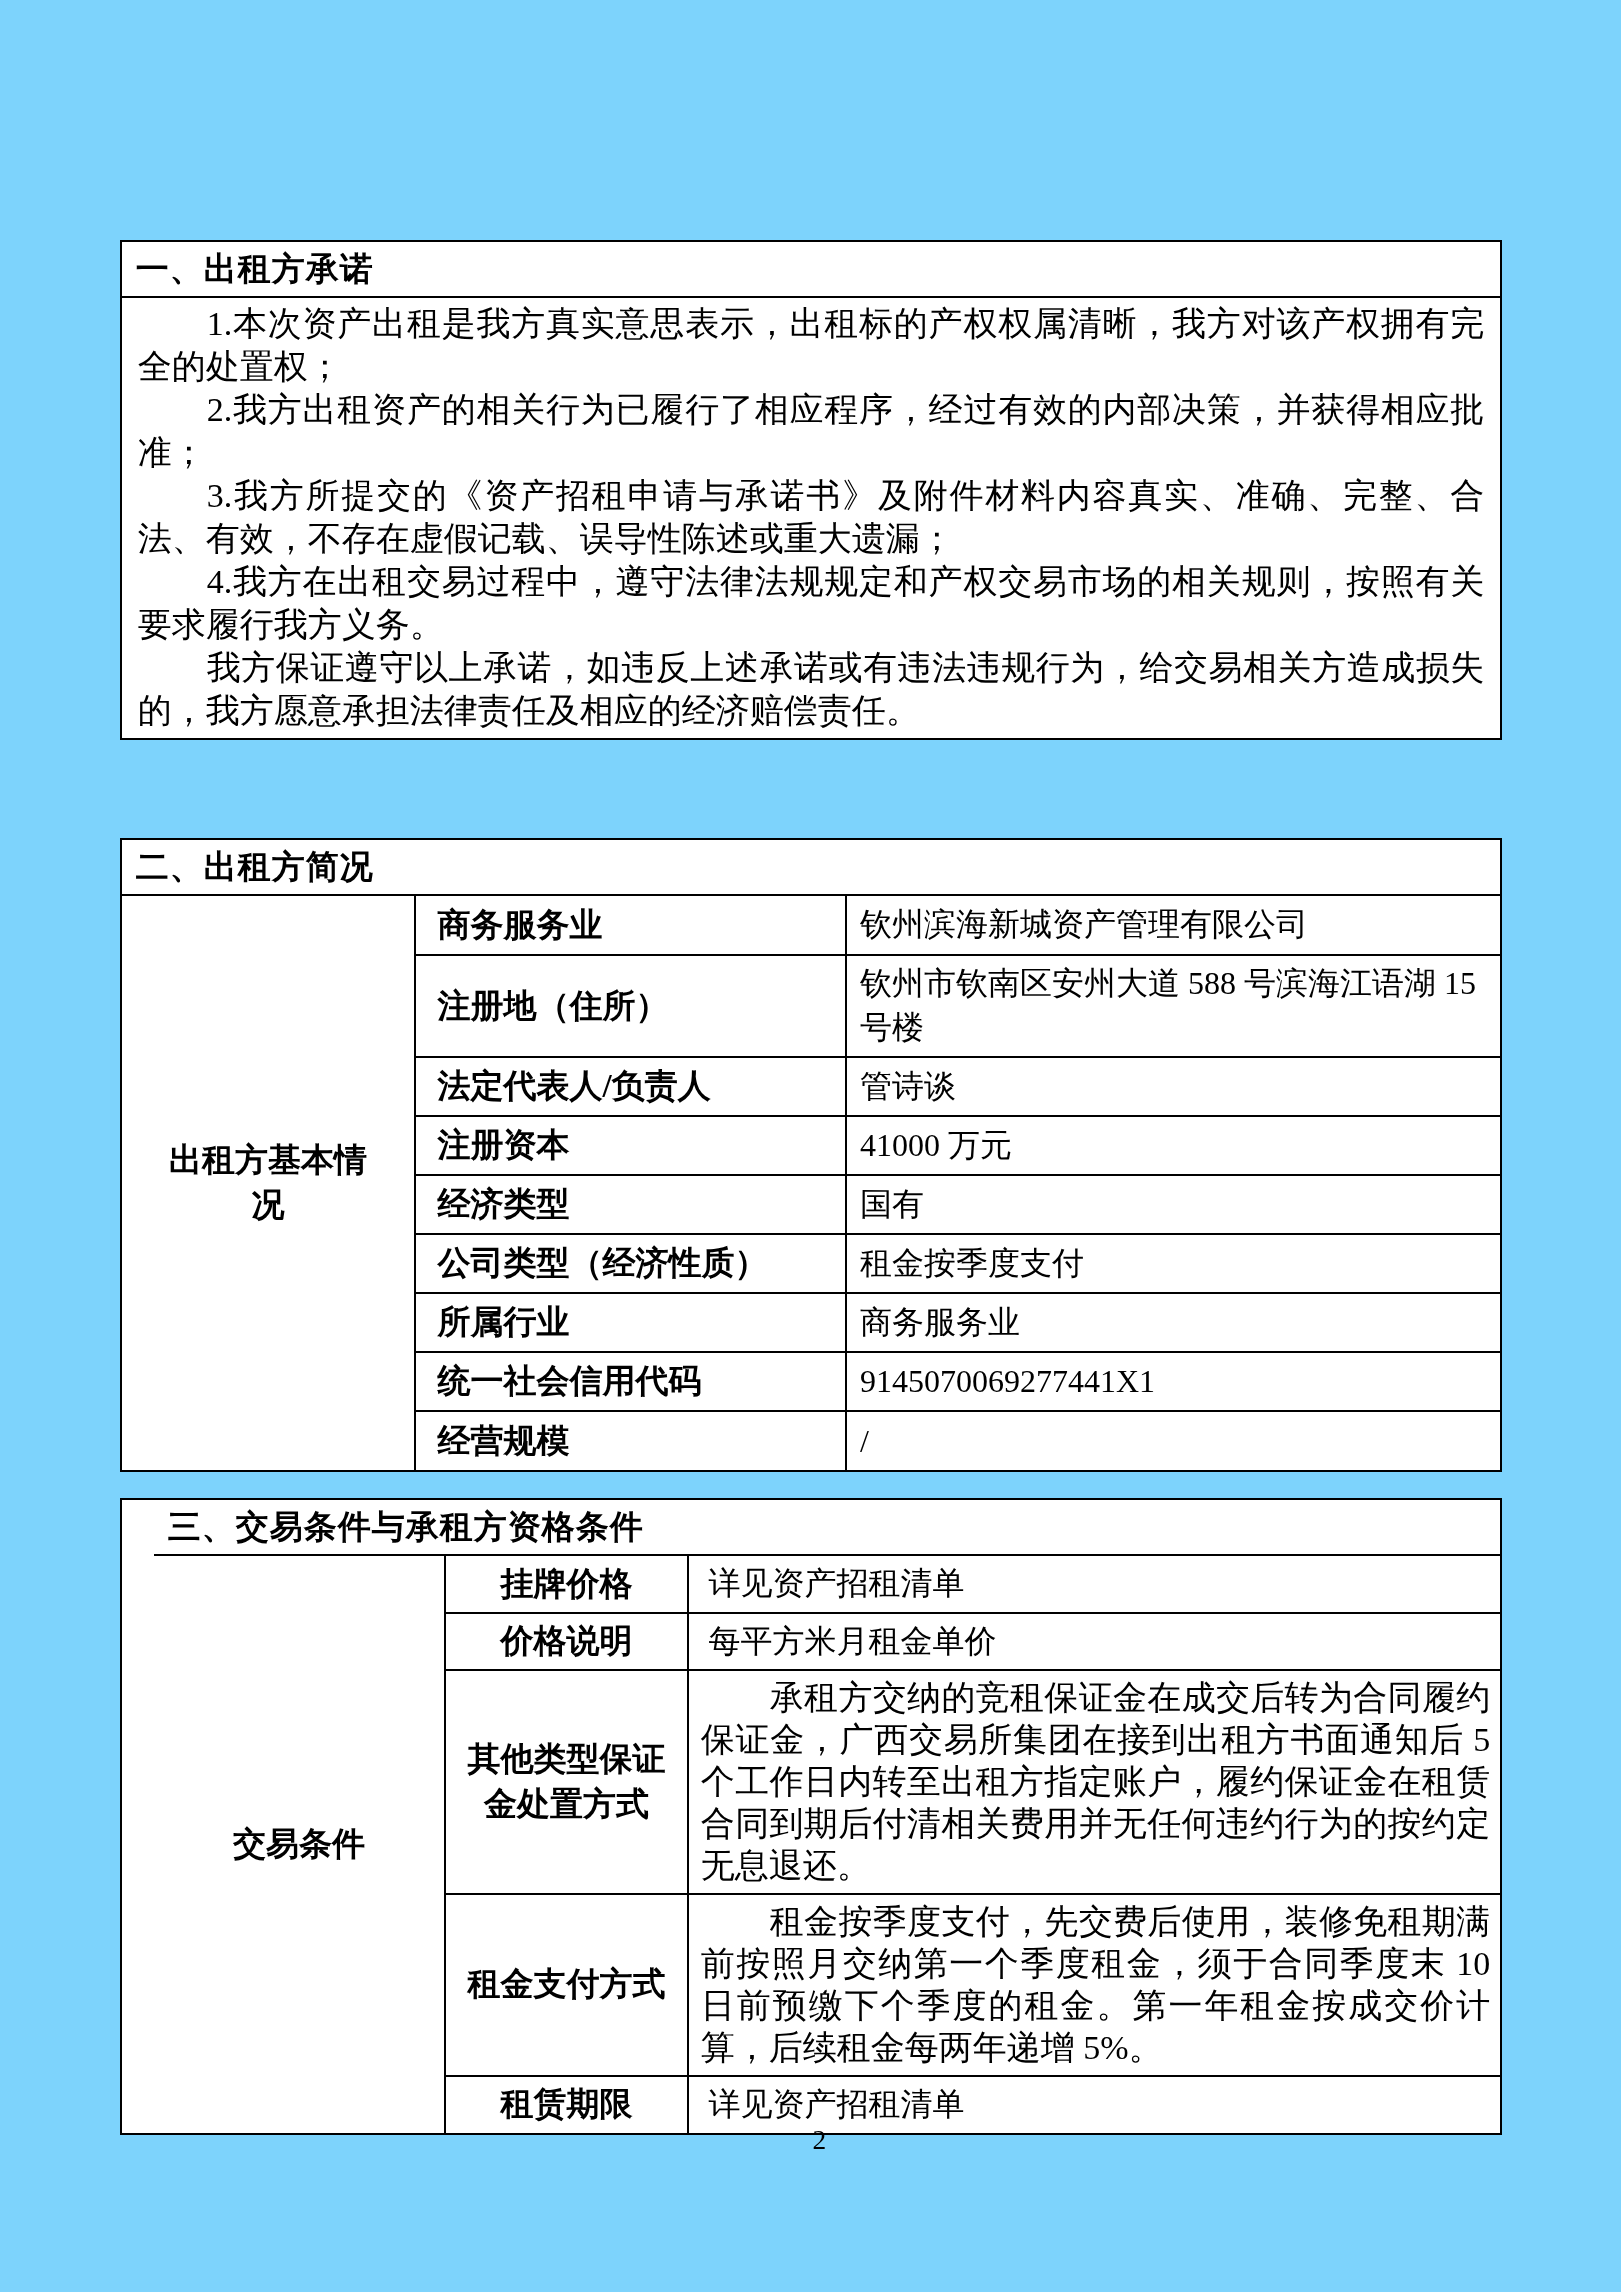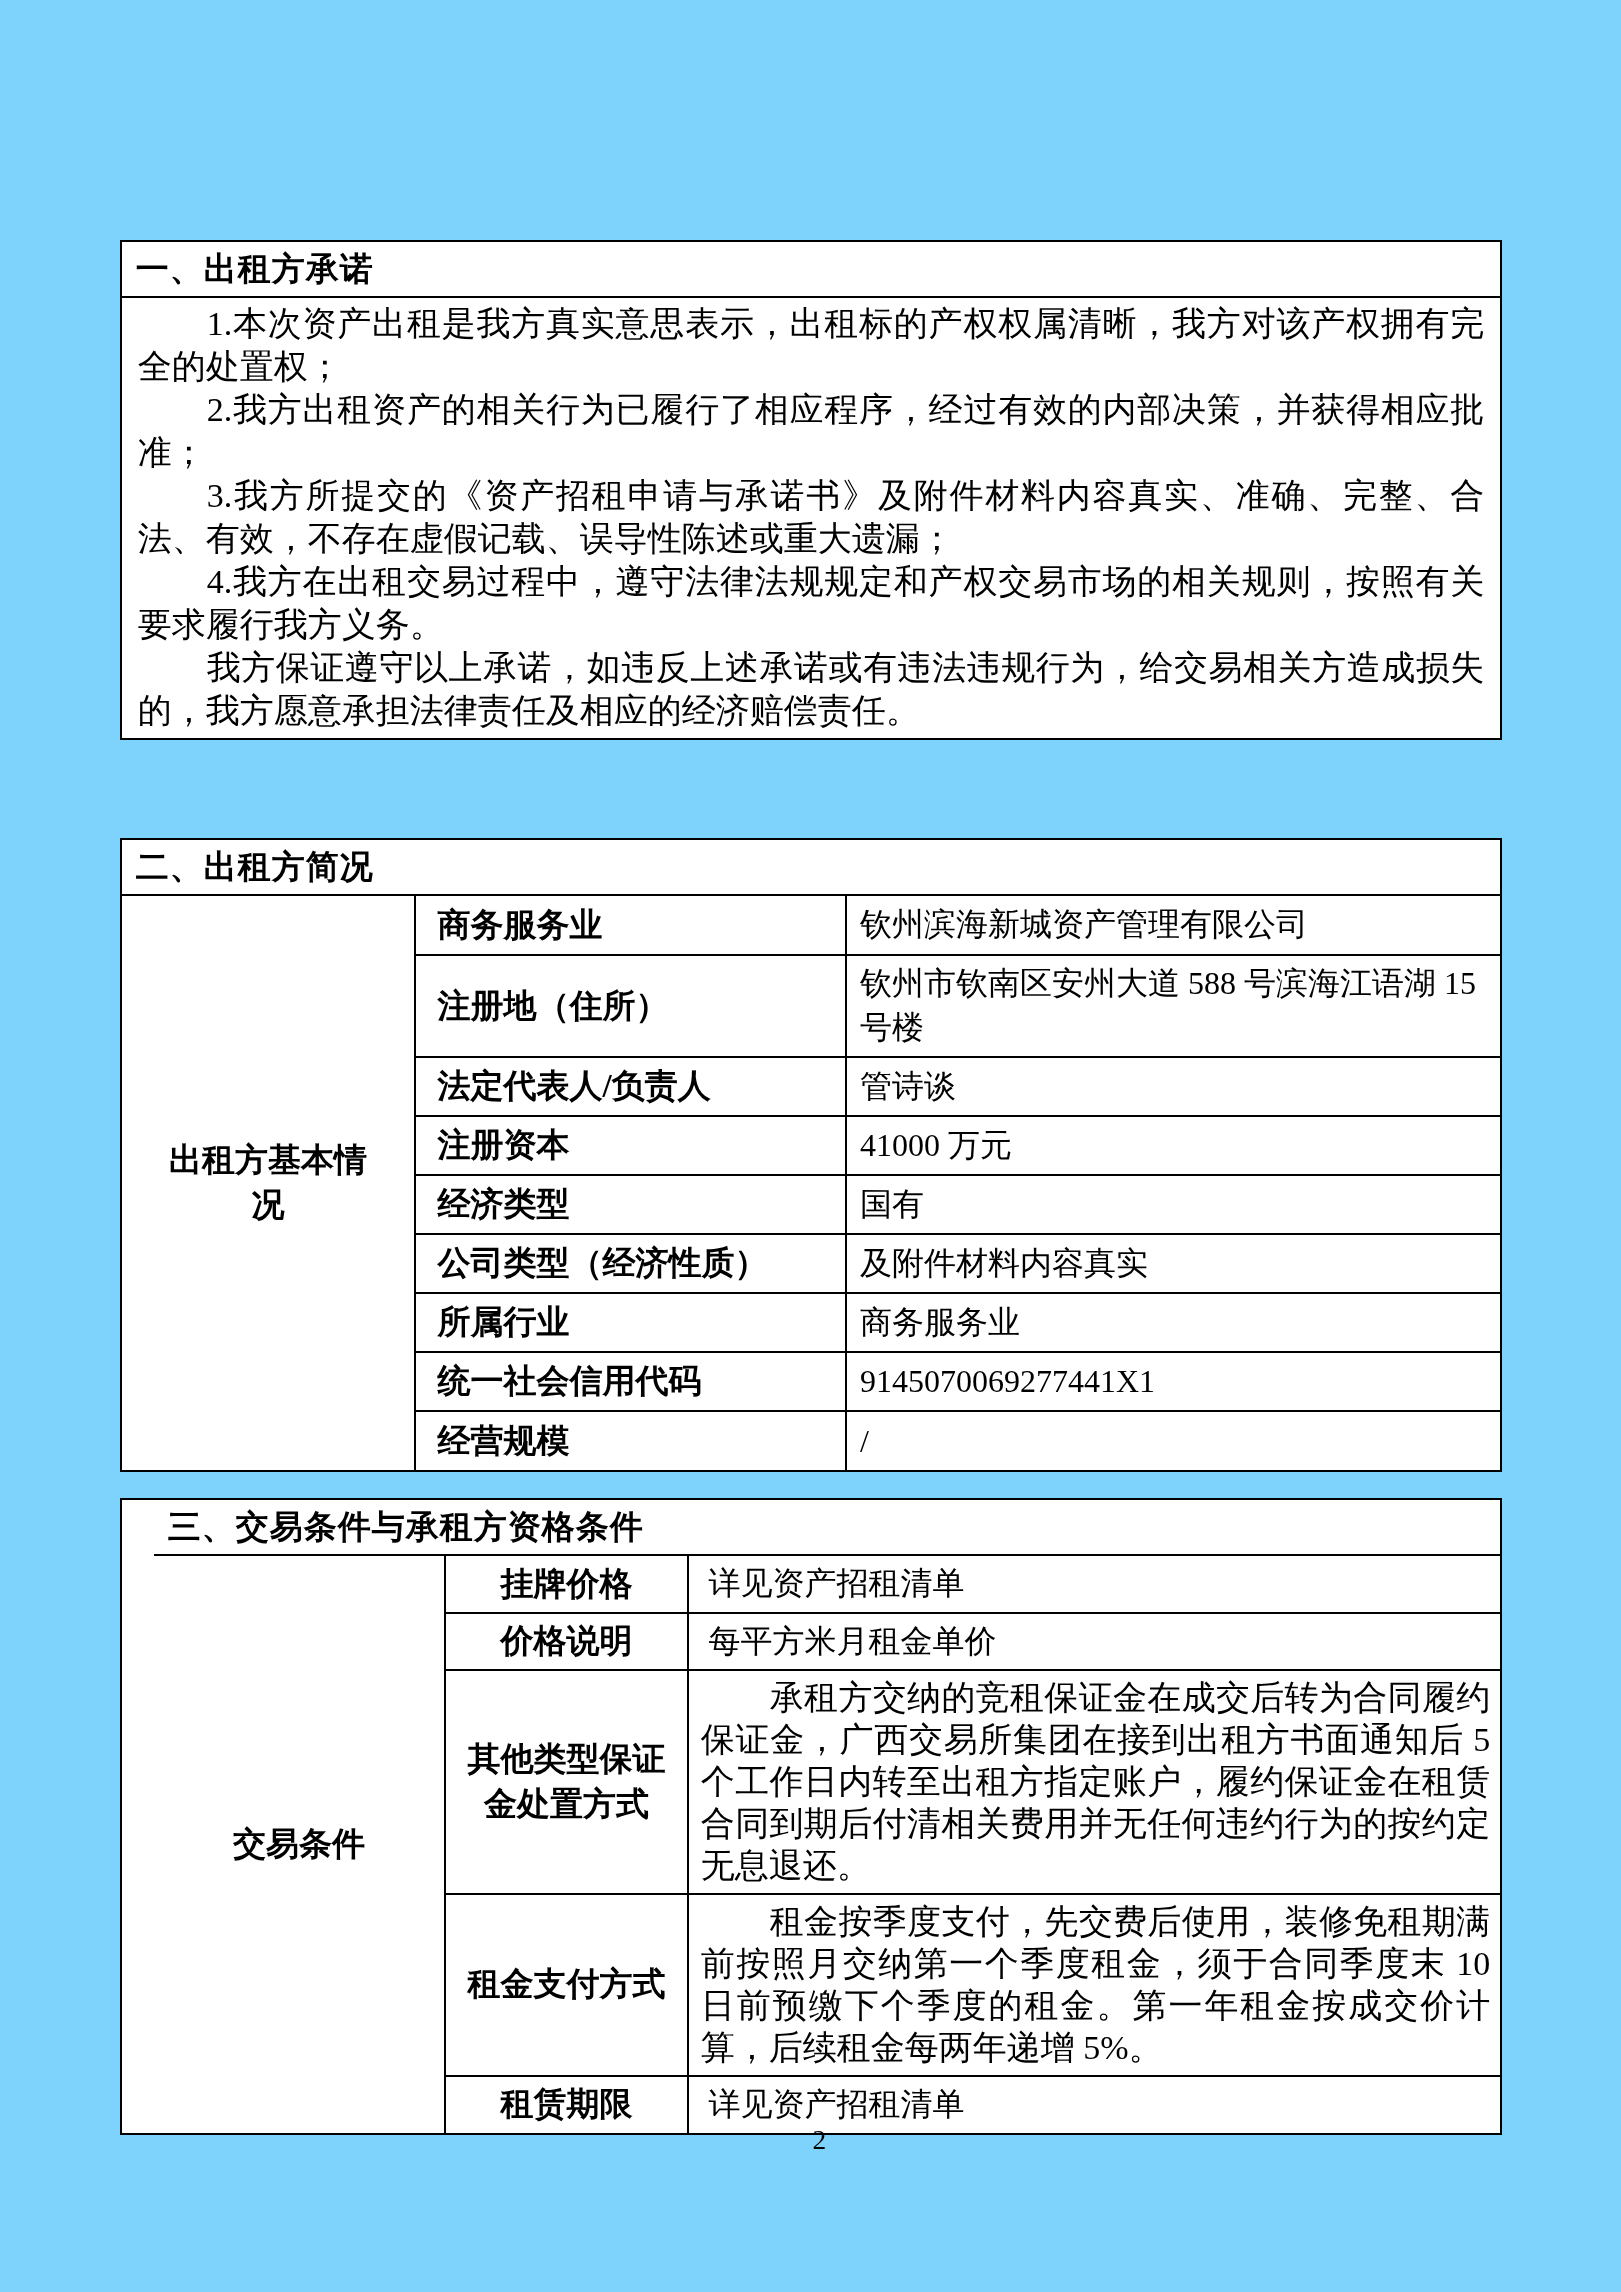--- a/index.html
+++ b/index.html
@@ -135,21 +135,21 @@
       <tr>
         <td class="lab h60">注册资本</td>
         <td class="val h60">41000 万元</td>
       </tr>
       <tr>
         <td class="lab h60">经济类型</td>
         <td class="val h60">国有</td>
       </tr>
       <tr>
         <td class="lab h60">公司类型（经济性质）</td>
-        <td class="val h60">及附件材料内容真实</td>
+        <td class="val h60">租金按季度支付</td>
       </tr>
       <tr>
         <td class="lab h60">所属行业</td>
         <td class="val h60">商务服务业</td>
       </tr>
       <tr>
         <td class="lab h60">统一社会信用代码</td>
         <td class="val h60">9145070069277441X1</td>
       </tr>
       <tr>

